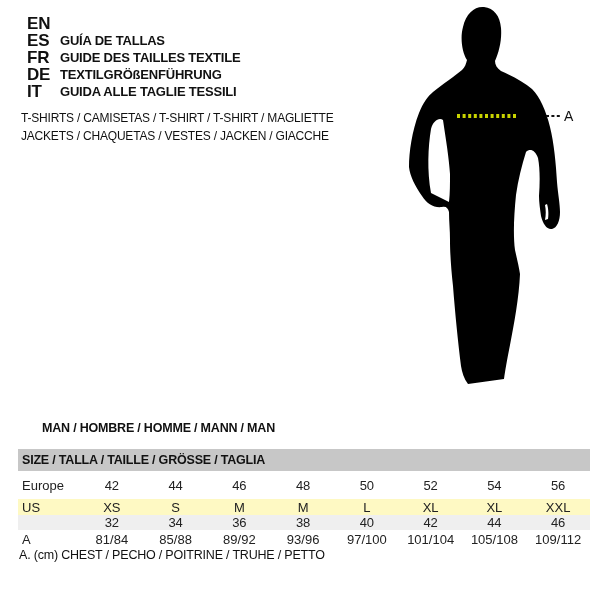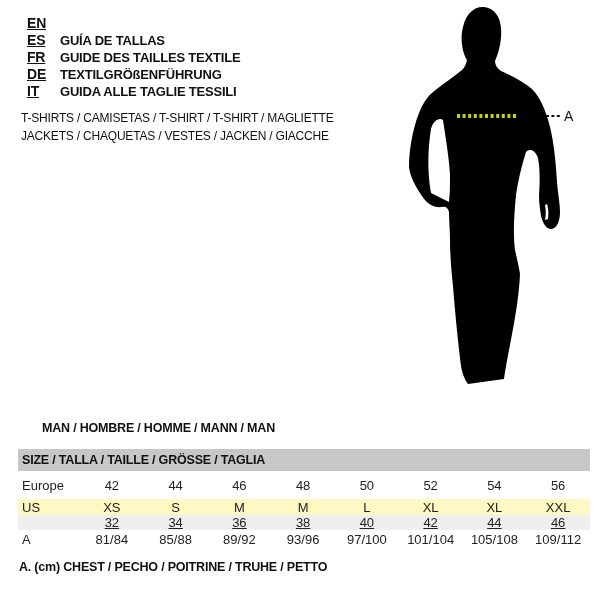--- a/index.html
+++ b/index.html
@@ -3,42 +3,42 @@
 <meta charset="utf-8">
 <style>
   html,body{margin:0;padding:0;background:#fff;}
   .canvas{
     position:relative;width:600px;height:600px;background:#ffffff;overflow:hidden;
     font-family:"Liberation Sans","DejaVu Sans",sans-serif;color:#111;
   }
   
   .lang-block{position:absolute;left:27px;top:15px;}
   .lang-row{display:flex;height:17px;line-height:17px;}
-  .lang-code{width:33px;font-size:14px;font-weight:700;letter-spacing:-0.2px;text-decoration:underline;}
+  .lang-code{width:33px;font-size:17px;font-weight:700;letter-spacing:-0.2px;}
   .lang-label{font-size:13px;font-weight:700;letter-spacing:-0.2px;white-space:nowrap;}
   
   .categories{position:absolute;left:21px;top:109px;}
   .cat-line{font-size:12px;font-weight:400;letter-spacing:-0.2px;line-height:18px;white-space:nowrap;}
   
   .figure{position:absolute;left:400px;top:0;width:195px;height:400px;}
   
   .section-title{position:absolute;left:19px;top:421px;font-size:12.5px;font-weight:700;letter-spacing:-0.2px;padding-left:23px;}
   
   .size-table{position:absolute;left:18px;top:449px;width:572px;}
   .t-header{height:22px;display:flex;align-items:center;padding-left:4px;
     font-size:12.5px;font-weight:700;letter-spacing:-0.2px;}
   .t-row{display:flex;align-items:center;font-size:13px;color:#222;}
   .t-row:nth-of-type(2){height:28px;}
   .t-row:nth-of-type(3){height:16px;}
-  .t-row:nth-of-type(4){height:15px;text-decoration:underline;}
+  .t-row:nth-of-type(4){height:15px;}
   .t-row:nth-of-type(5){height:18px;}
   .t-label{width:58px;padding-left:4px;}
   .t-cell{flex:1;text-align:center;}
   
-  .footnote{position:absolute;left:19px;top:548px;font-size:12.5px;font-weight:700;letter-spacing:-0.2px;margin-top:12px;}
+  .footnote{position:absolute;left:19px;top:548px;font-size:12.5px;font-weight:400;letter-spacing:-0.2px;}
 </style>
 </head>
 <body>
 
 <div class="canvas">
 
   <section class="lang-block">
     <div class="lang-row">
       <span class="lang-code">EN</span>
     </div>

